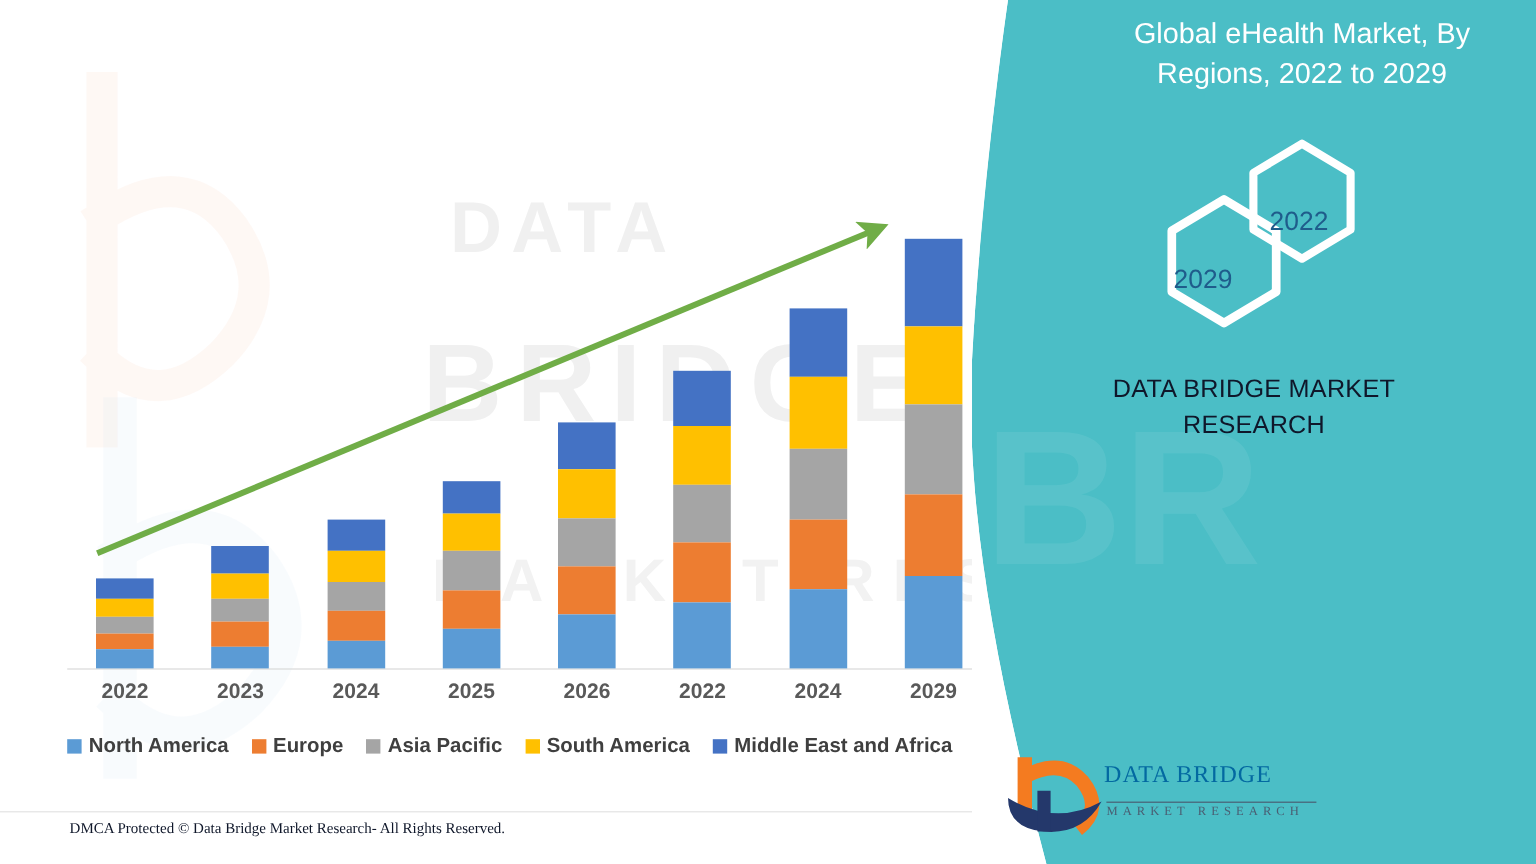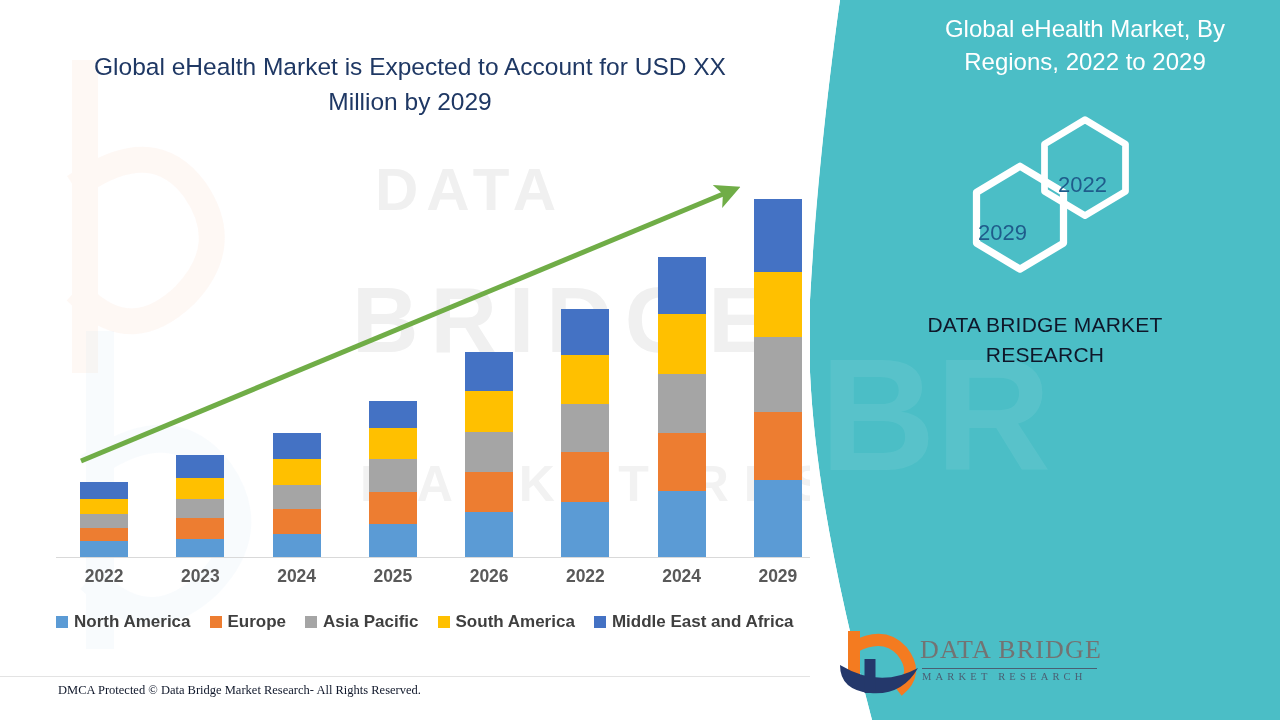--- a/index.html
+++ b/index.html
@@ -108,22 +108,22 @@
 
   #brand-text {
     position:absolute; left:60px; top:310px; width:350px;
     text-align:center; color:#0f172a; font-size:21px; line-height:1.42;
     letter-spacing:.01em;
   }
 
   #logo { position:absolute; left:22px; top:625px; width:290px; height:72px; }
   #logo-wordmark {
     position:absolute; left:88px; top:10px;
-    font-family:"Liberation Serif", serif; color:#737373;
-    font-size:26px; letter-spacing:.045em; white-space:nowrap;
+    font-family:"Liberation Serif", serif; color:#0369a1;
+    font-size:20px; letter-spacing:.045em; white-space:nowrap;
   }
   #logo-rule {
     position:absolute; left:90px; top:43px; width:175px; height:1.3px; background:#4a5f73;
   }
   #logo-sub {
     position:absolute; left:90px; top:46px;
     font-family:"Liberation Serif", serif; color:#4a5f73;
     font-size:10.5px; letter-spacing:.40em; white-space:nowrap;
   }
 </style>
@@ -135,21 +135,20 @@
   <svg id="wm-b-orange" viewBox="0 0 200 320">
     <path d="M30 10 L30 300 M30 120 q70 -45 110 10 q38 55 -10 105 q-52 50 -100 5" fill="none" stroke="#fbe0d2" stroke-width="26" stroke-linecap="square"></path>
   </svg>
   <svg id="wm-b-blue" viewBox="0 0 230 330">
     <path d="M40 15 L40 305 M40 130 q75 -48 120 12 q40 58 -12 112 q-55 52 -108 4" fill="none" stroke="#cfe2f3" stroke-width="28" stroke-linecap="square"></path>
   </svg>
   <div class="wm-text" id="wm-line1">DATA</div>
   <div class="wm-text" id="wm-line2">BRIDGE</div>
   <div class="wm-text" id="wm-line3">MARKET RESEARCH</div>
 
-  <div id="chart-title">Global eHealth Market is Expected to Account for USD XX Million by 2029</div>
 
   <div id="plot">
     <div id="axis-line"></div>
     <svg id="trend-arrow" style="position:absolute;left:0;top:0;width:770px;height:388px;overflow:visible">
       <defs>
         <marker id="arrowhead" markerWidth="5" markerHeight="5" refX="2.3" refY="2.5" orient="auto">
           <path d="M0,0 L5,2.5 L0,5 L1.2,2.5 z" fill="#70AD47"></path>
         </marker>
       </defs>
       <line x1="25" y1="291" x2="672" y2="22" stroke="#70AD47" stroke-width="5" marker-end="url(#arrowhead)"></line>

